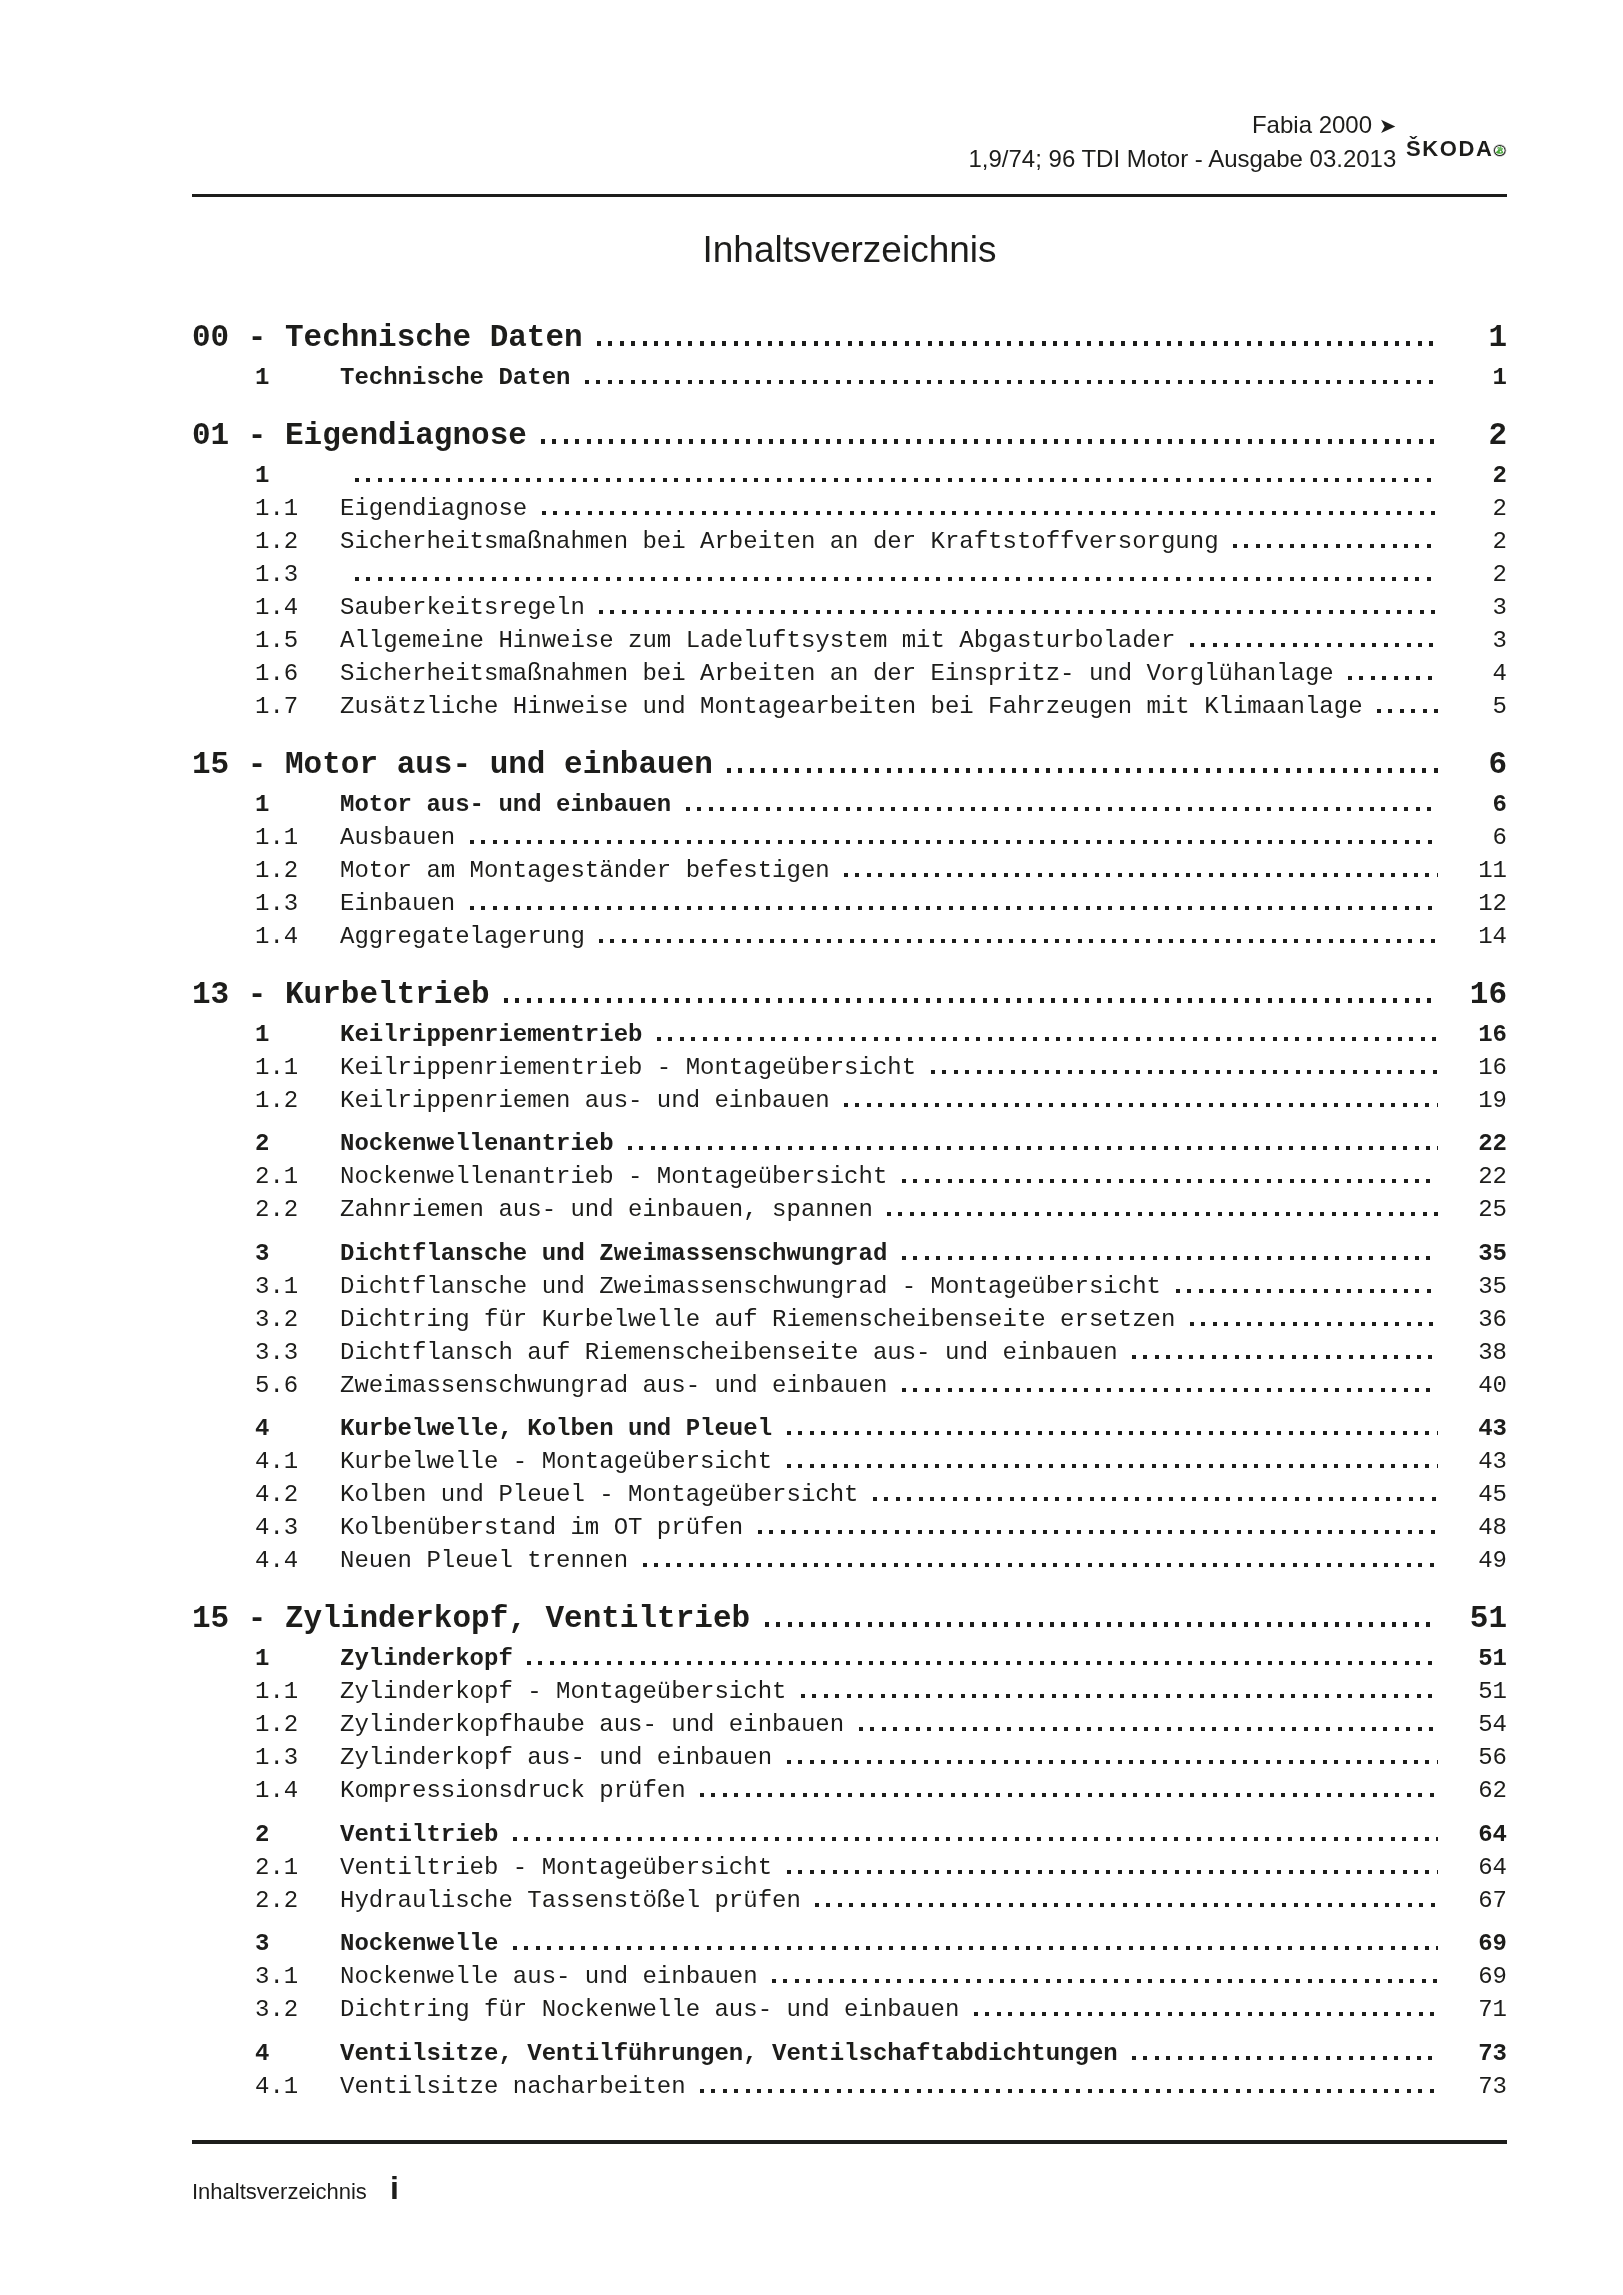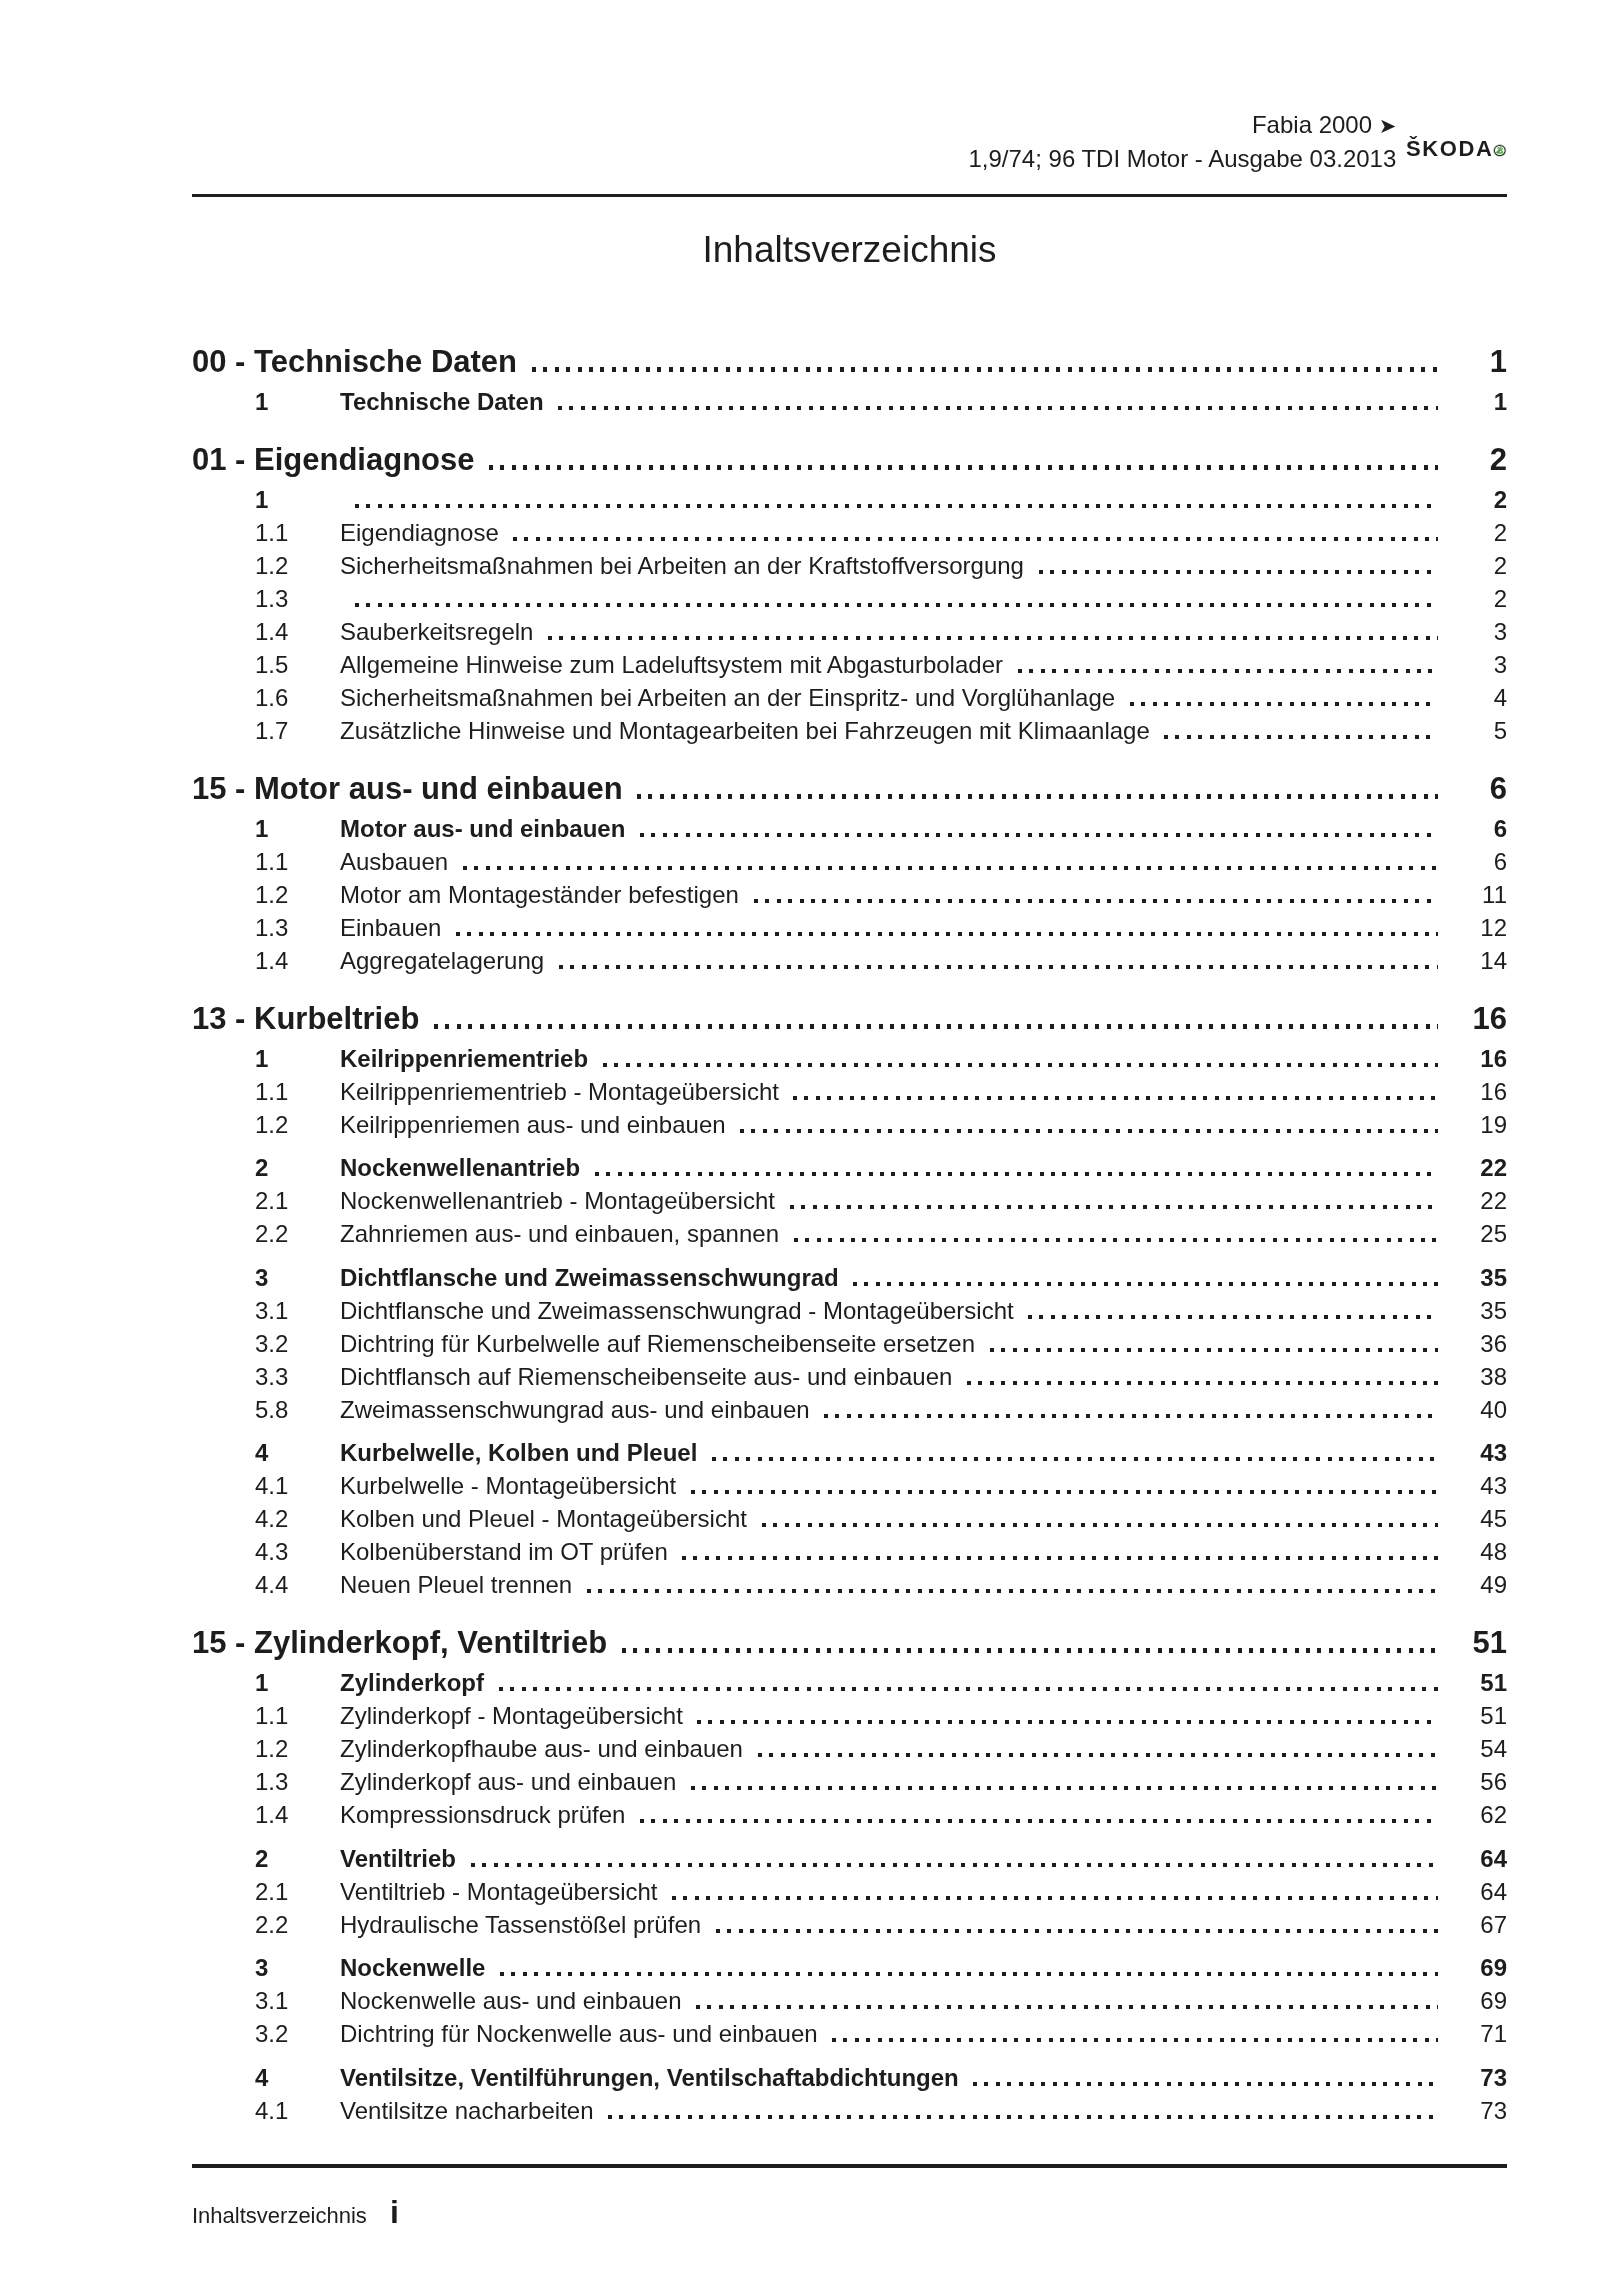--- a/index.html
+++ b/index.html
@@ -56,21 +56,21 @@
   
   .title{
     margin:32px 0 0 0;
     font-size:37px;
     font-weight:400;
     line-height:41px;
     text-align:center;
   }
 
   
-  .toc{margin-top:74px;}
+  .toc{margin-top:50px;font-family:Liberation Mono, monospace;}
   .toc-section + .toc-section{margin-top:24px;}
   .toc-heading{
     display:flex;
     align-items:baseline;
     font-size:31px;
     font-weight:600;
     line-height:36px;
     margin-bottom:4.9px;
     white-space:nowrap;
   }
@@ -314,21 +314,21 @@
           <span class="leader"></span>
           <span class="page-num">36</span>
         </div>
         <div class="toc-row">
           <span class="num">3.3</span>
           <span class="row-title">Dichtflansch auf Riemenscheibenseite aus- und einbauen</span>
           <span class="leader"></span>
           <span class="page-num">38</span>
         </div>
         <div class="toc-row">
-          <span class="num">5.8</span>
+          <span class="num">5.6</span>
           <span class="row-title">Zweimassenschwungrad aus- und einbauen</span>
           <span class="leader"></span>
           <span class="page-num">40</span>
         </div>
         <div class="toc-row bold group-gap">
           <span class="num">4</span>
           <span class="row-title">Kurbelwelle, Kolben und Pleuel</span>
           <span class="leader"></span>
           <span class="page-num">43</span>
         </div>

